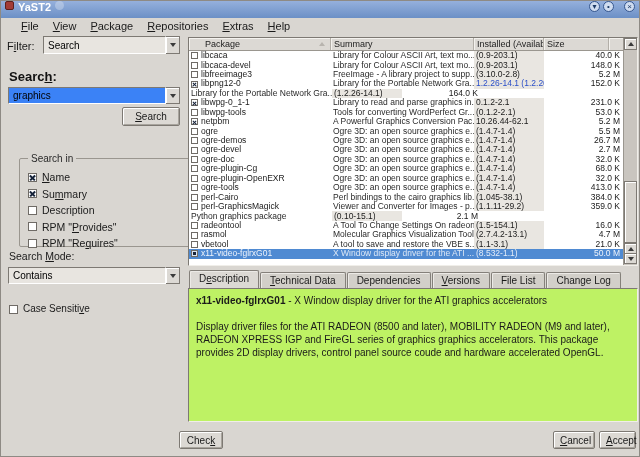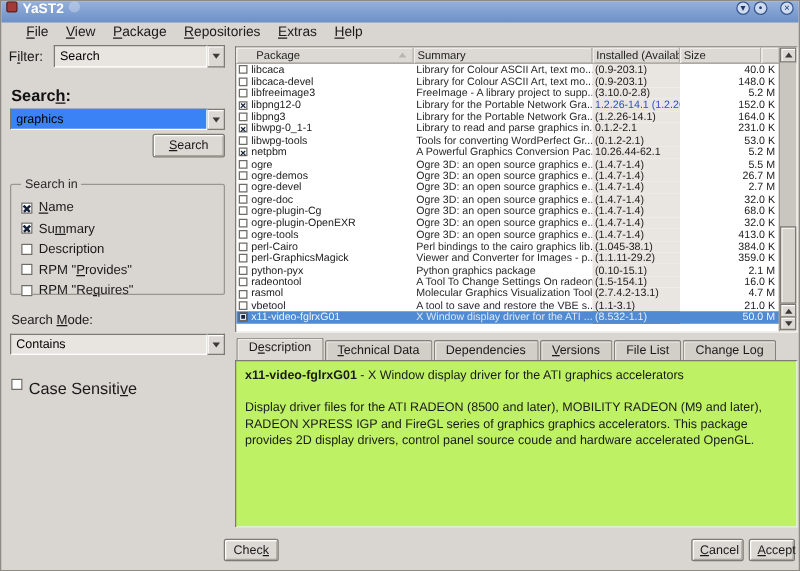--- a/index.html
+++ b/index.html
@@ -28,24 +28,24 @@
   .cb{position:relative;display:inline-block;width:9px;height:9px;background:#fff;border:1px solid #6f6b66;vertical-align:-1px;margin-right:5px;flex:none;}
   .cb.checked::before,.cb.checked::after{content:"";position:absolute;left:0px;right:0px;top:3px;height:1.6px;background:#16233a;}
   .cb.checked::before{transform:rotate(45deg);}
   .cb.checked::after{transform:rotate(-45deg);}
   .cb.small{width:7px;height:7px;margin:0 3px 0 2px;}
   .cb.small.checked::before,.cb.small.checked::after{top:2.4px;height:1.4px;}
   .cb.filled{background:#16233a;box-shadow:inset 0 0 0 1px #d8e4f4;}
   .label{position:absolute;font-size:11px;color:#1a1a1a;white-space:nowrap;}
   
   .search-head{position:absolute;left:8px;top:68px;font-size:13px;font-weight:bold;color:#111;}
-  fieldset.group{position:absolute;left:7px;top:141px;width:172px;height:94px;border:1px solid #9a968f;border-radius:2px;margin:0;padding:4px 6px;}
+  fieldset.group{position:absolute;left:7px;top:141px;width:172px;height:94px;border:1px solid #9a968f;border-radius:2px;margin:11px;padding:4px 6px;}
   fieldset.group legend{font-size:10px;color:#2a2a2a;padding:0 3px;margin-left:2px;}
   .opt{display:flex;align-items:center;font-size:10.5px;color:#1a1a1a;margin:3px 0 4.5px 2px;white-space:nowrap;}
-  .chk-row{position:absolute;display:flex;align-items:flex-start;font-size:13px;color:#1a1a1a;white-space:nowrap;}
+  .chk-row{position:absolute;display:flex;align-items:flex-end;font-size:10px;color:#1a1a1a;white-space:nowrap;}
   
   .pkg-table{position:absolute;left:187px;top:36px;width:450px;height:229px;background:#fff;border:1px solid;border-color:#7d7973 #f0eee9 #f0eee9 #7d7973;}
   .thead{display:flex;height:13px;background:#dcd9d4;font-size:9px;color:#222;border-bottom:1px solid #9a968f;}
   .th{padding:1px 3px;border-right:1px solid #b3afa8;box-shadow:inset 1px 1px 0 #f4f2ee;display:flex;align-items:center;white-space:nowrap;overflow:hidden;}
   .th.c1{width:142px;padding-left:16px;}
   .th.c2{width:143px;}
   .th.c3{width:70px;}
   .th.c4{width:65px;}
   .th.corner{flex:1;border-right:none;justify-content:center;}
   .sort{width:0;height:0;border-left:3px solid transparent;border-right:3px solid transparent;border-bottom:4px solid #b8b4ae;margin-left:auto;margin-right:2px;}
@@ -211,24 +211,20 @@
           <span class="td c1">
             <span class="cb small checked"></span>
             <span>libpng12-0</span>
           </span>
           <span class="td c2">Library for the Portable Network Gra...</span>
           <span class="td c3 blue">1.2.26-14.1 (1.2.26-14.2)</span>
           <span class="td c4">152.0 K</span>
         </div>
 
         <div class="trow">
-          <span class="td c1">
-            <span class="cb small"></span>
-            <span>libpng3</span>
-          </span>
           <span class="td c2">Library for the Portable Network Gra...</span>
           <span class="td c3">(1.2.26-14.1)</span>
           <span class="td c4">164.0 K</span>
         </div>
 
         <div class="trow">
           <span class="td c1">
             <span class="cb small checked"></span>
             <span>libwpg-0_1-1</span>
           </span>
@@ -341,24 +337,20 @@
           <span class="td c1">
             <span class="cb small"></span>
             <span>perl-GraphicsMagick</span>
           </span>
           <span class="td c2">Viewer and Converter for Images - p...</span>
           <span class="td c3">(1.1.11-29.2)</span>
           <span class="td c4">359.0 K</span>
         </div>
 
         <div class="trow">
-          <span class="td c1">
-            <span class="cb small"></span>
-            <span>python-pyx</span>
-          </span>
           <span class="td c2">Python graphics package</span>
           <span class="td c3">(0.10-15.1)</span>
           <span class="td c4">2.1 M</span>
         </div>
 
         <div class="trow">
           <span class="td c1">
             <span class="cb small"></span>
             <span>radeontool</span>
           </span>

